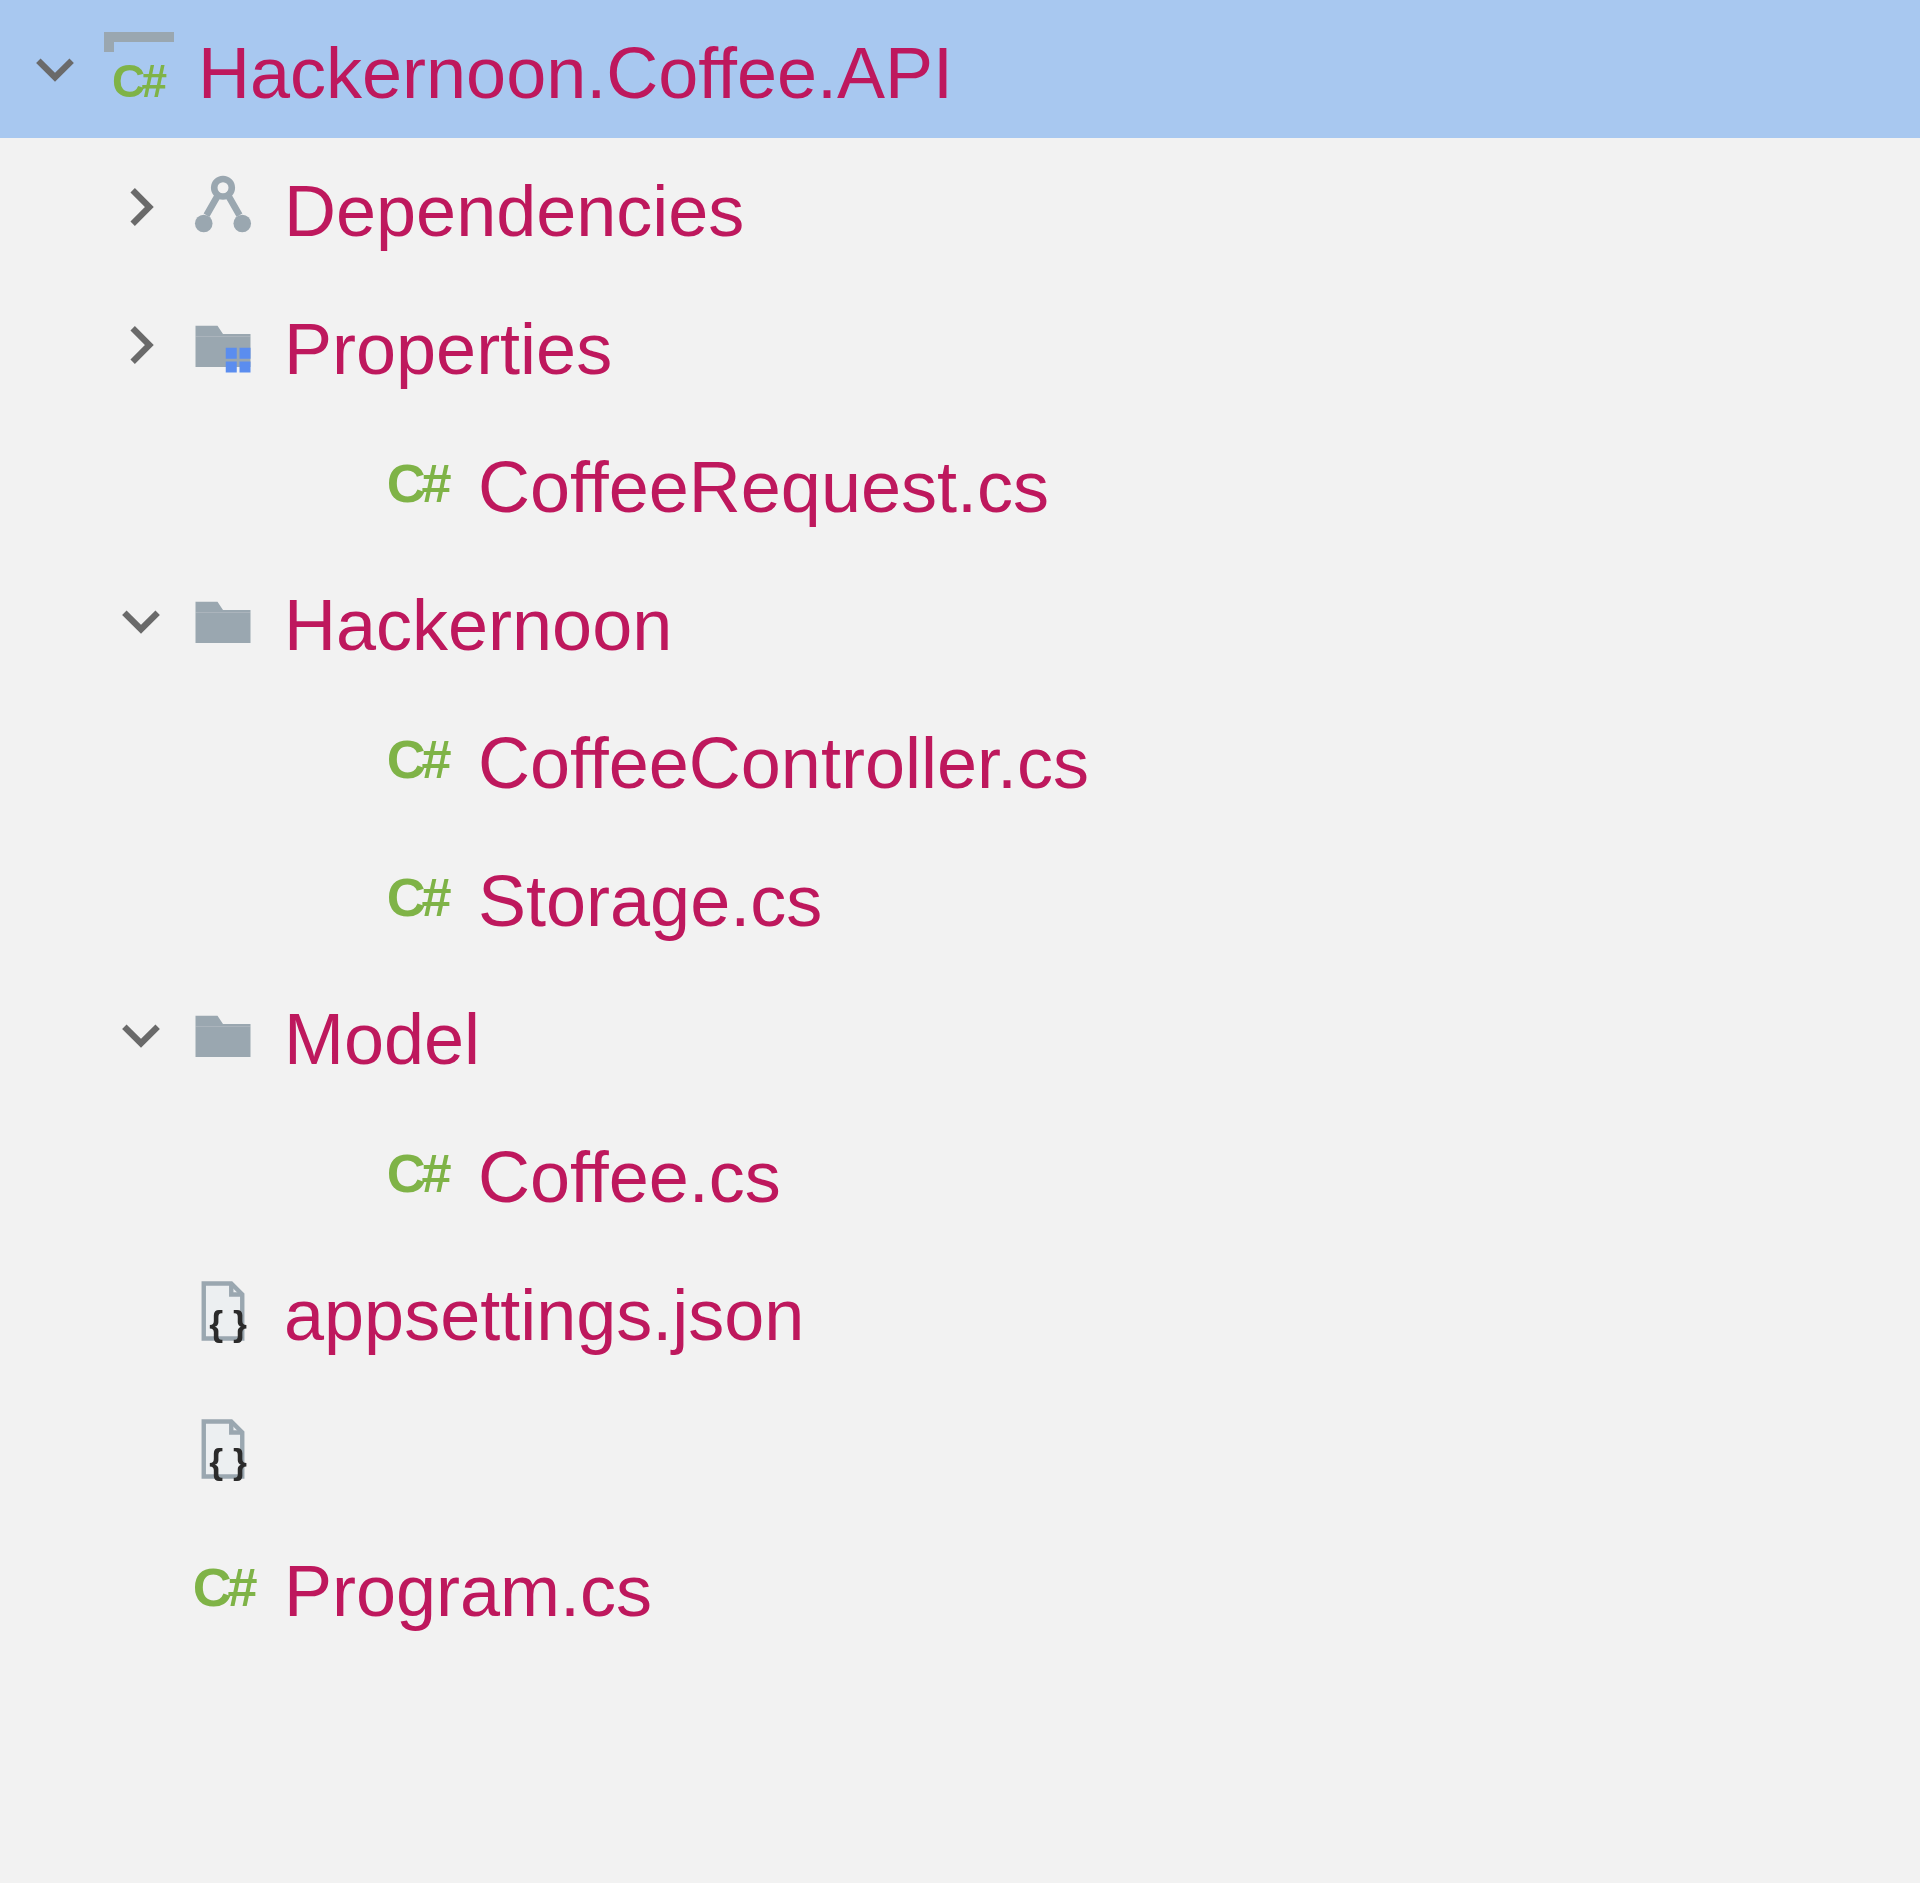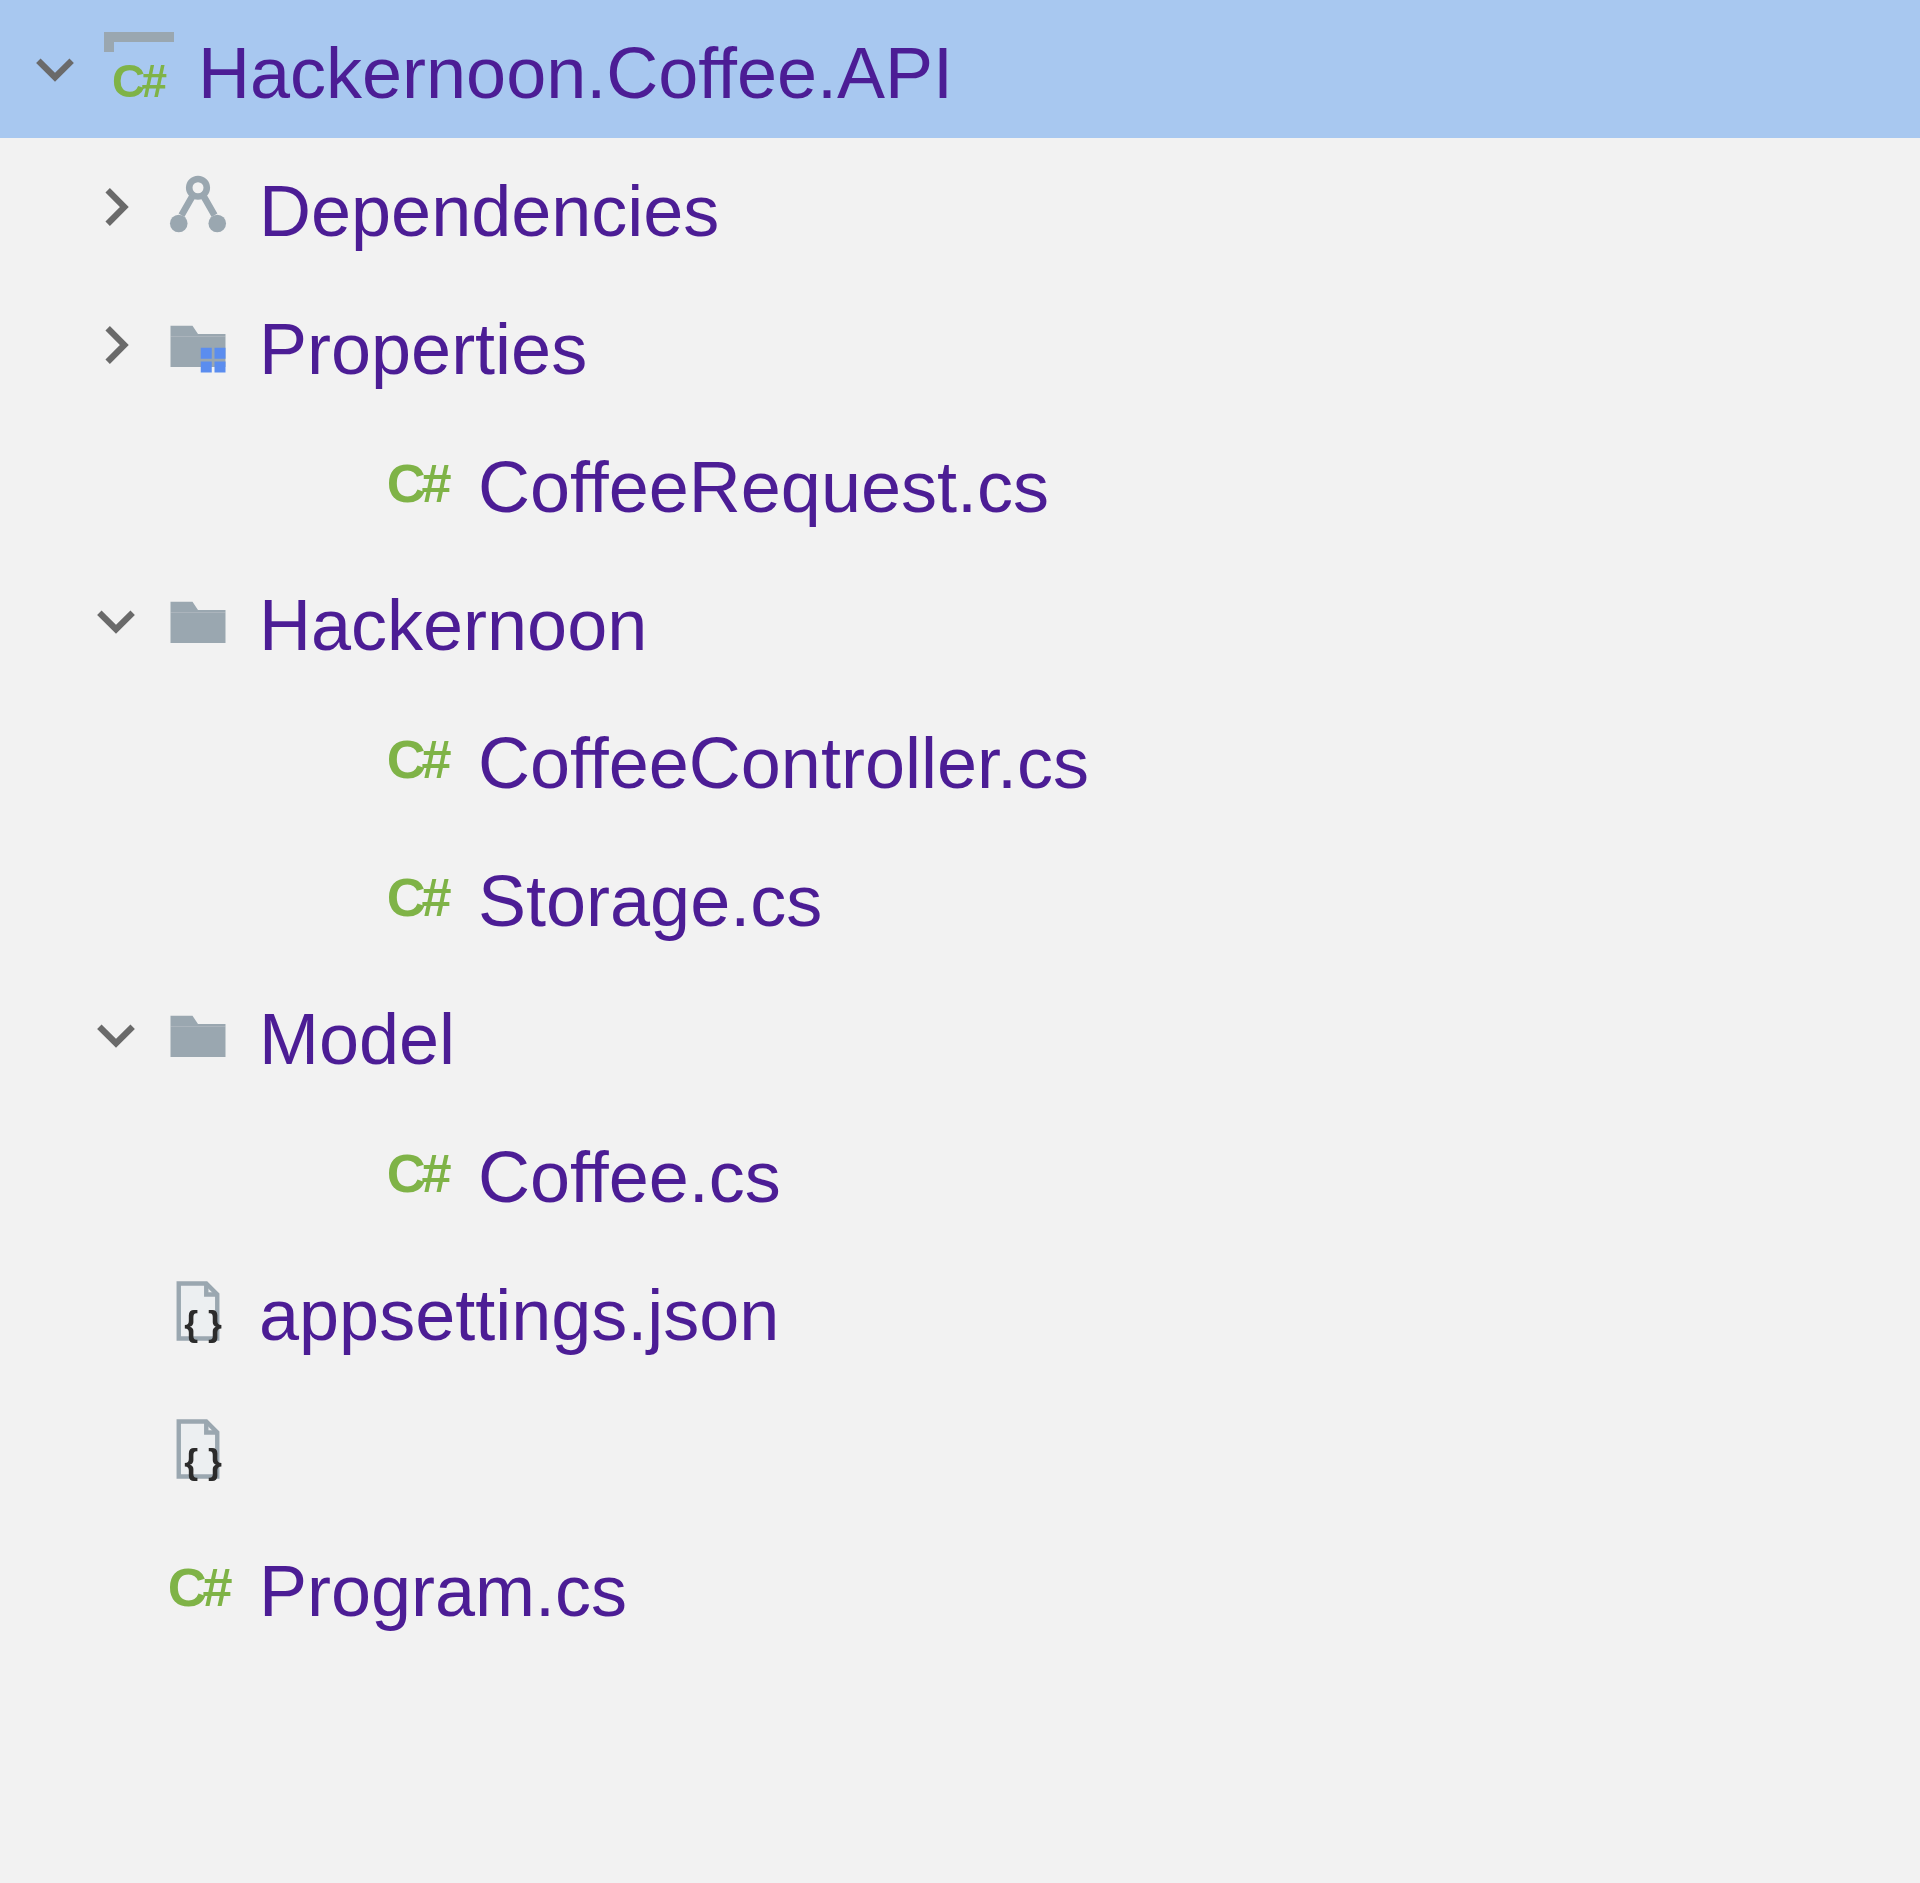--- a/index.html
+++ b/index.html
@@ -33,24 +33,24 @@
     .chevron.spacer { visibility: hidden; }
     .icon {
       width: 66px;
       height: 66px;
       display: flex;
       align-items: center;
       justify-content: center;
       margin-right: 28px;
       flex-shrink: 0;
     }
-    .label { color: #4c1d95; margin-top: 8px; }
+    .label { color: #be185d; margin-top: 8px; }
     
     .lvl0 { padding-left: 30px; }
-    .lvl1 { padding-left: 91px; }
+    .lvl1 { padding-left: 116px; }
     .lvl2 { padding-left: 310px; }
     
     .cs-icon {
       font-family: Arial, sans-serif;
       font-weight: 900;
       font-size: 54px;
       color: #7fb347;
       letter-spacing: -0.08em;
       line-height: 1;
     }

